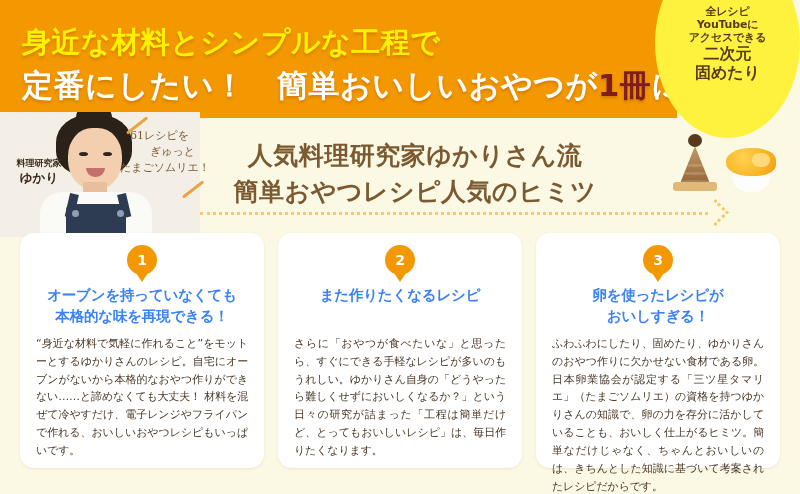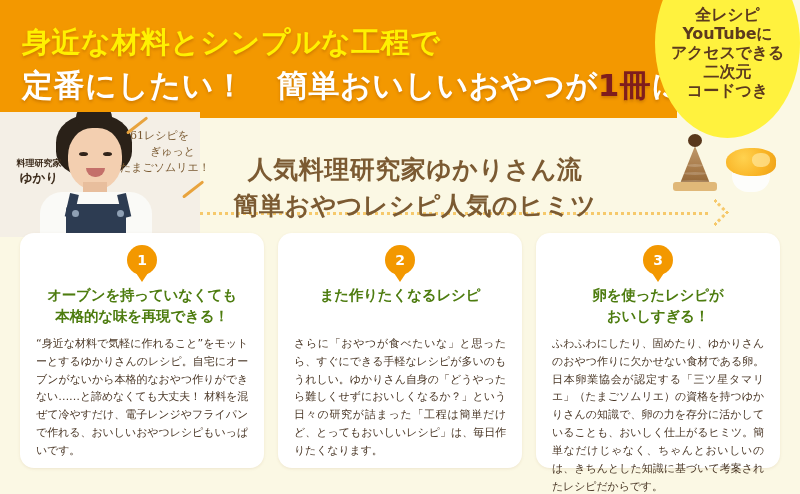--- a/index.html
+++ b/index.html
@@ -59,21 +59,21 @@
     position: absolute;
     left: 655px;
     top: 6px;
     width: 145px;
     text-align: center;
     z-index: 7;
     color: #5C3A1E;
     font-weight: bold;
     line-height: 1.18;
   }
-  .badge-sm { font-size: 16px; letter-spacing: -0.2px; }
+  .badge-sm { font-size: 11px; letter-spacing: -0.2px; }
   .badge-lg { font-size: 16px; letter-spacing: 0px; }
 
   
   .chef-wrap {
     position: absolute;
     left: 0; top: 112px;
     width: 200px; height: 125px;
     overflow: hidden;
     z-index: 3;
   }
@@ -191,30 +191,29 @@
     background: #E8A33D;
     height: 2.5px;
     border-radius: 2px;
   }
   .note-slash.top { left: 124px; top: 124px; width: 26px; transform: rotate(-38deg); z-index: 5; }
   .note-slash.bottom { left: 180px; top: 188px; width: 26px; transform: rotate(-38deg); z-index: 5; }
 
   
   .main-title {
     position: absolute;
-    left: 200px; top: 154px;
+    left: 200px; top: 138px;
     width: 430px;
     text-align: center;
     color: #7B5A32;
     font-weight: bold;
     font-size: 25px;
     line-height: 1.42;
     letter-spacing: 0.5px;
     z-index: 4;
-    font-family: Liberation Mono, monospace;
   }
 
   
   .dessert {
     position: absolute;
     z-index: 5;
   }
   .dessert-mont {
     left: 672px; top: 134px;
     width: 46px; height: 58px;
@@ -339,21 +338,21 @@
     border-left: 6px solid transparent;
     border-right: 6px solid transparent;
     border-top: 9px solid #F39800;
   }
   .card-heading {
     position: absolute;
     left: 10px;
     top: 52px;
     width: 224px;
     text-align: center;
-    color: #4d7c0f;
+    color: #3b82f6;
     font-weight: bold;
     font-size: 14.5px;
     line-height: 1.48;
     letter-spacing: -0.2px;
   }
   .card-body {
     position: absolute;
     left: 16px;
     top: 102px;
     width: 212px;
@@ -372,21 +371,21 @@
   <div class="header-line header-line-1">身近な材料とシンプルな工程で</div>
   <div class="header-line header-line-2"><span>定番にしたい！　簡単おいしいおやつが</span><span class="hl-accent">1冊</span><span>に！</span></div>
 </div>
 
 <div class="badge-circle"></div>
 <div class="badge-text">
   <div class="badge-sm">全レシピ</div>
   <div class="badge-sm">YouTubeに</div>
   <div class="badge-sm">アクセスできる</div>
   <div class="badge-lg">二次元</div>
-  <div class="badge-lg">コードつき</div>
+  <div class="badge-lg">固めたり</div>
 </div>
 
 <div class="chef-wrap">
   <div class="chef-bg"></div>
   <div class="chef-hair"></div>
   <div class="chef-bun"></div>
   <div class="chef-face"></div>
   <div class="chef-eye l"></div>
   <div class="chef-eye r"></div>
   <div class="chef-mouth"></div>

